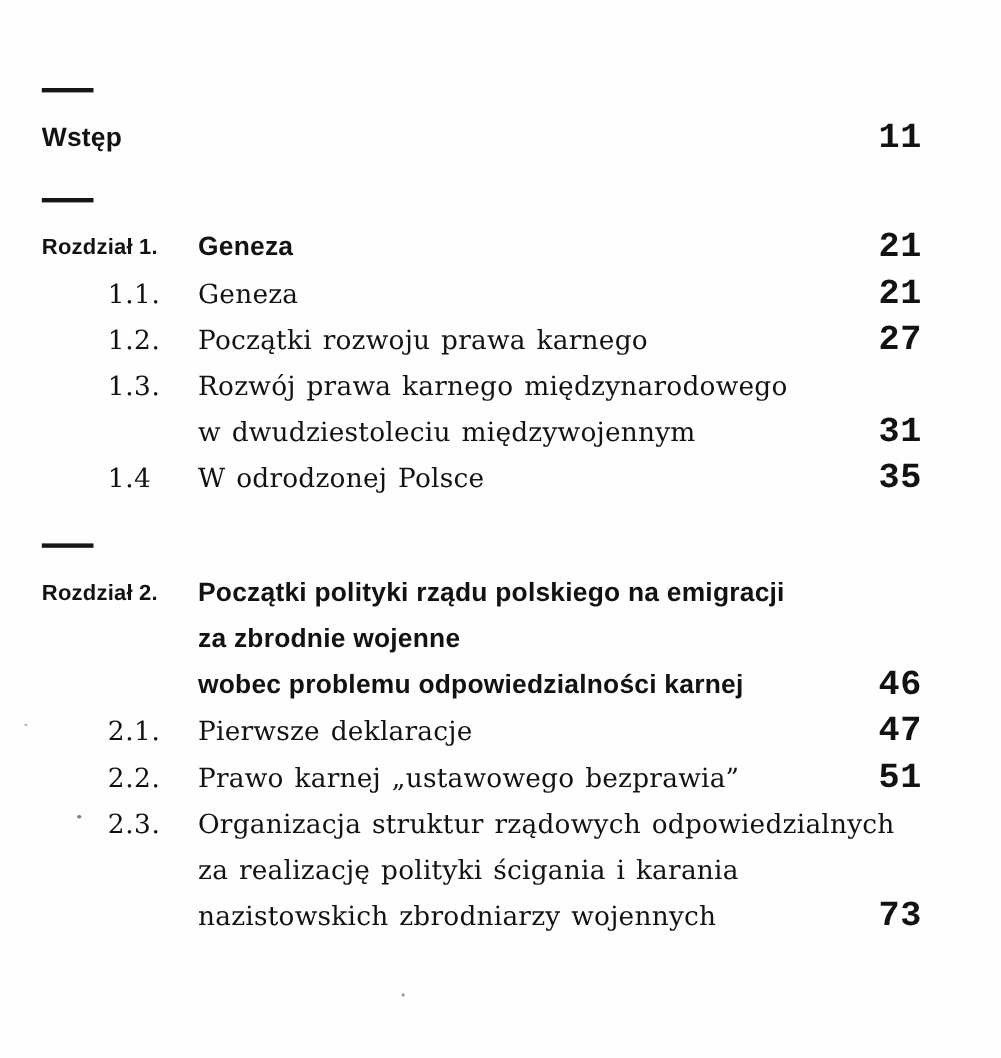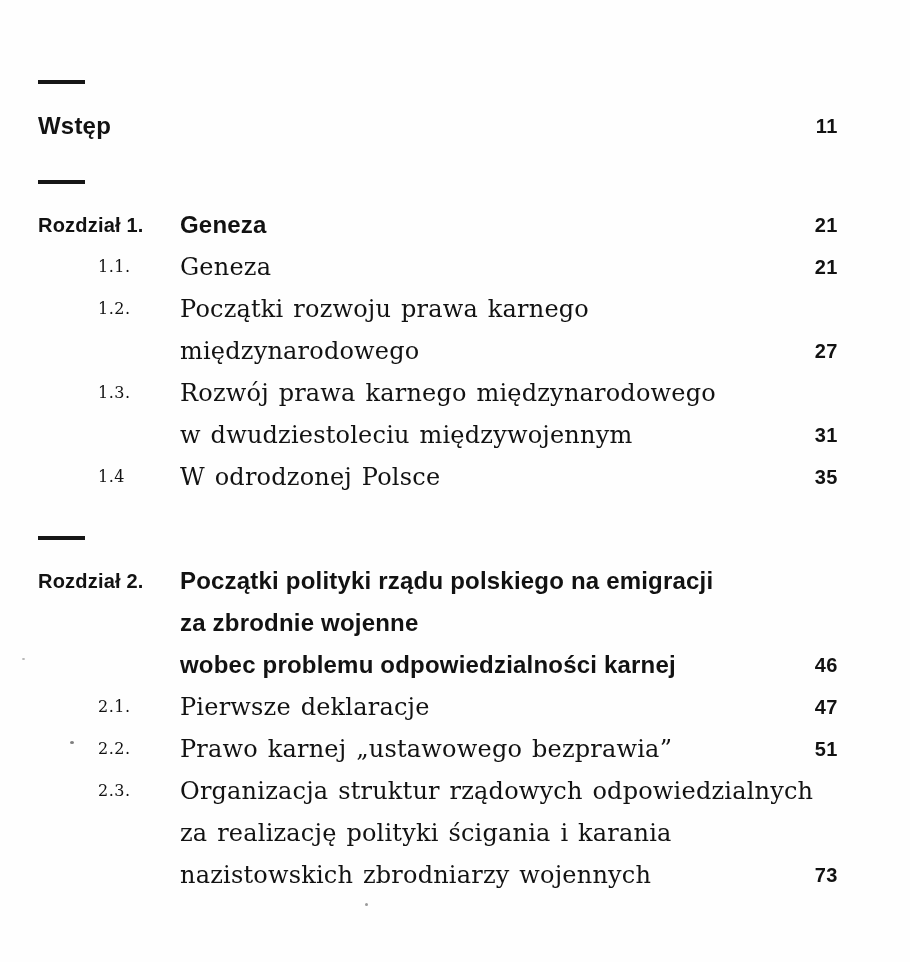--- a/index.html
+++ b/index.html
@@ -45,21 +45,21 @@
     font-weight: 700;
     font-size: 20px;
     line-height: 42px;
     letter-spacing: 0.2px;
     white-space: nowrap;
   }
   .cell-number {
     flex: 0 0 82px;
     align-self: flex-start;
     font-family: "DejaVu Serif", serif;
-    font-size: 16px;
+    font-size: 24px;
     line-height: 42px;
     letter-spacing: 0.5px;
   }
   .cell-lines { flex: 1 1 auto; min-width: 0; }
   .cell-lines .line {
     line-height: 42px;
     white-space: nowrap;
   }
   .heading-lines .line {
     font-family: "Liberation Sans", sans-serif;
@@ -70,23 +70,23 @@
   .item-lines .line {
     font-family: "DejaVu Serif", serif;
     font-size: 24px;
     letter-spacing: 0.2px;
     word-spacing: 2px;
   }
   .cell-page {
     align-self: flex-end;
     margin-left: auto;
     padding-left: 12px;
-    font-family: Liberation Sans, sans-serif;
+    font-family: Liberation Mono, monospace;
     font-weight: 700;
-    font-size: 20px;
+    font-size: 32px;
     line-height: 42px;
     letter-spacing: 0.5px;
   }
   .speck {
     position: absolute;
     background: #8f8f8f;
     border-radius: 50%;
   }
   .speck-1 { left: 22px;  top: 658px; width: 3px; height: 2px; background: #b5b5b5; }
   .speck-2 { left: 70px;  top: 741px; width: 4px; height: 3px; background: #7e7e7e; }
@@ -122,21 +122,20 @@
             <div class="cell-number">1.1.</div>
             <div class="cell-lines item-lines">
               <div class="line">Geneza</div>
             </div>
             <div class="cell-page">21</div>
           </div>
           <div class="row row-item">
             <div class="cell-number">1.2.</div>
             <div class="cell-lines item-lines">
               <div class="line">Początki rozwoju prawa karnego</div>
-              <div class="line">międzynarodowego</div>
             </div>
             <div class="cell-page">27</div>
           </div>
           <div class="row row-item">
             <div class="cell-number">1.3.</div>
             <div class="cell-lines item-lines">
               <div class="line">Rozwój prawa karnego międzynarodowego</div>
               <div class="line">w dwudziestoleciu międzywojennym</div>
             </div>
             <div class="cell-page">31</div>

